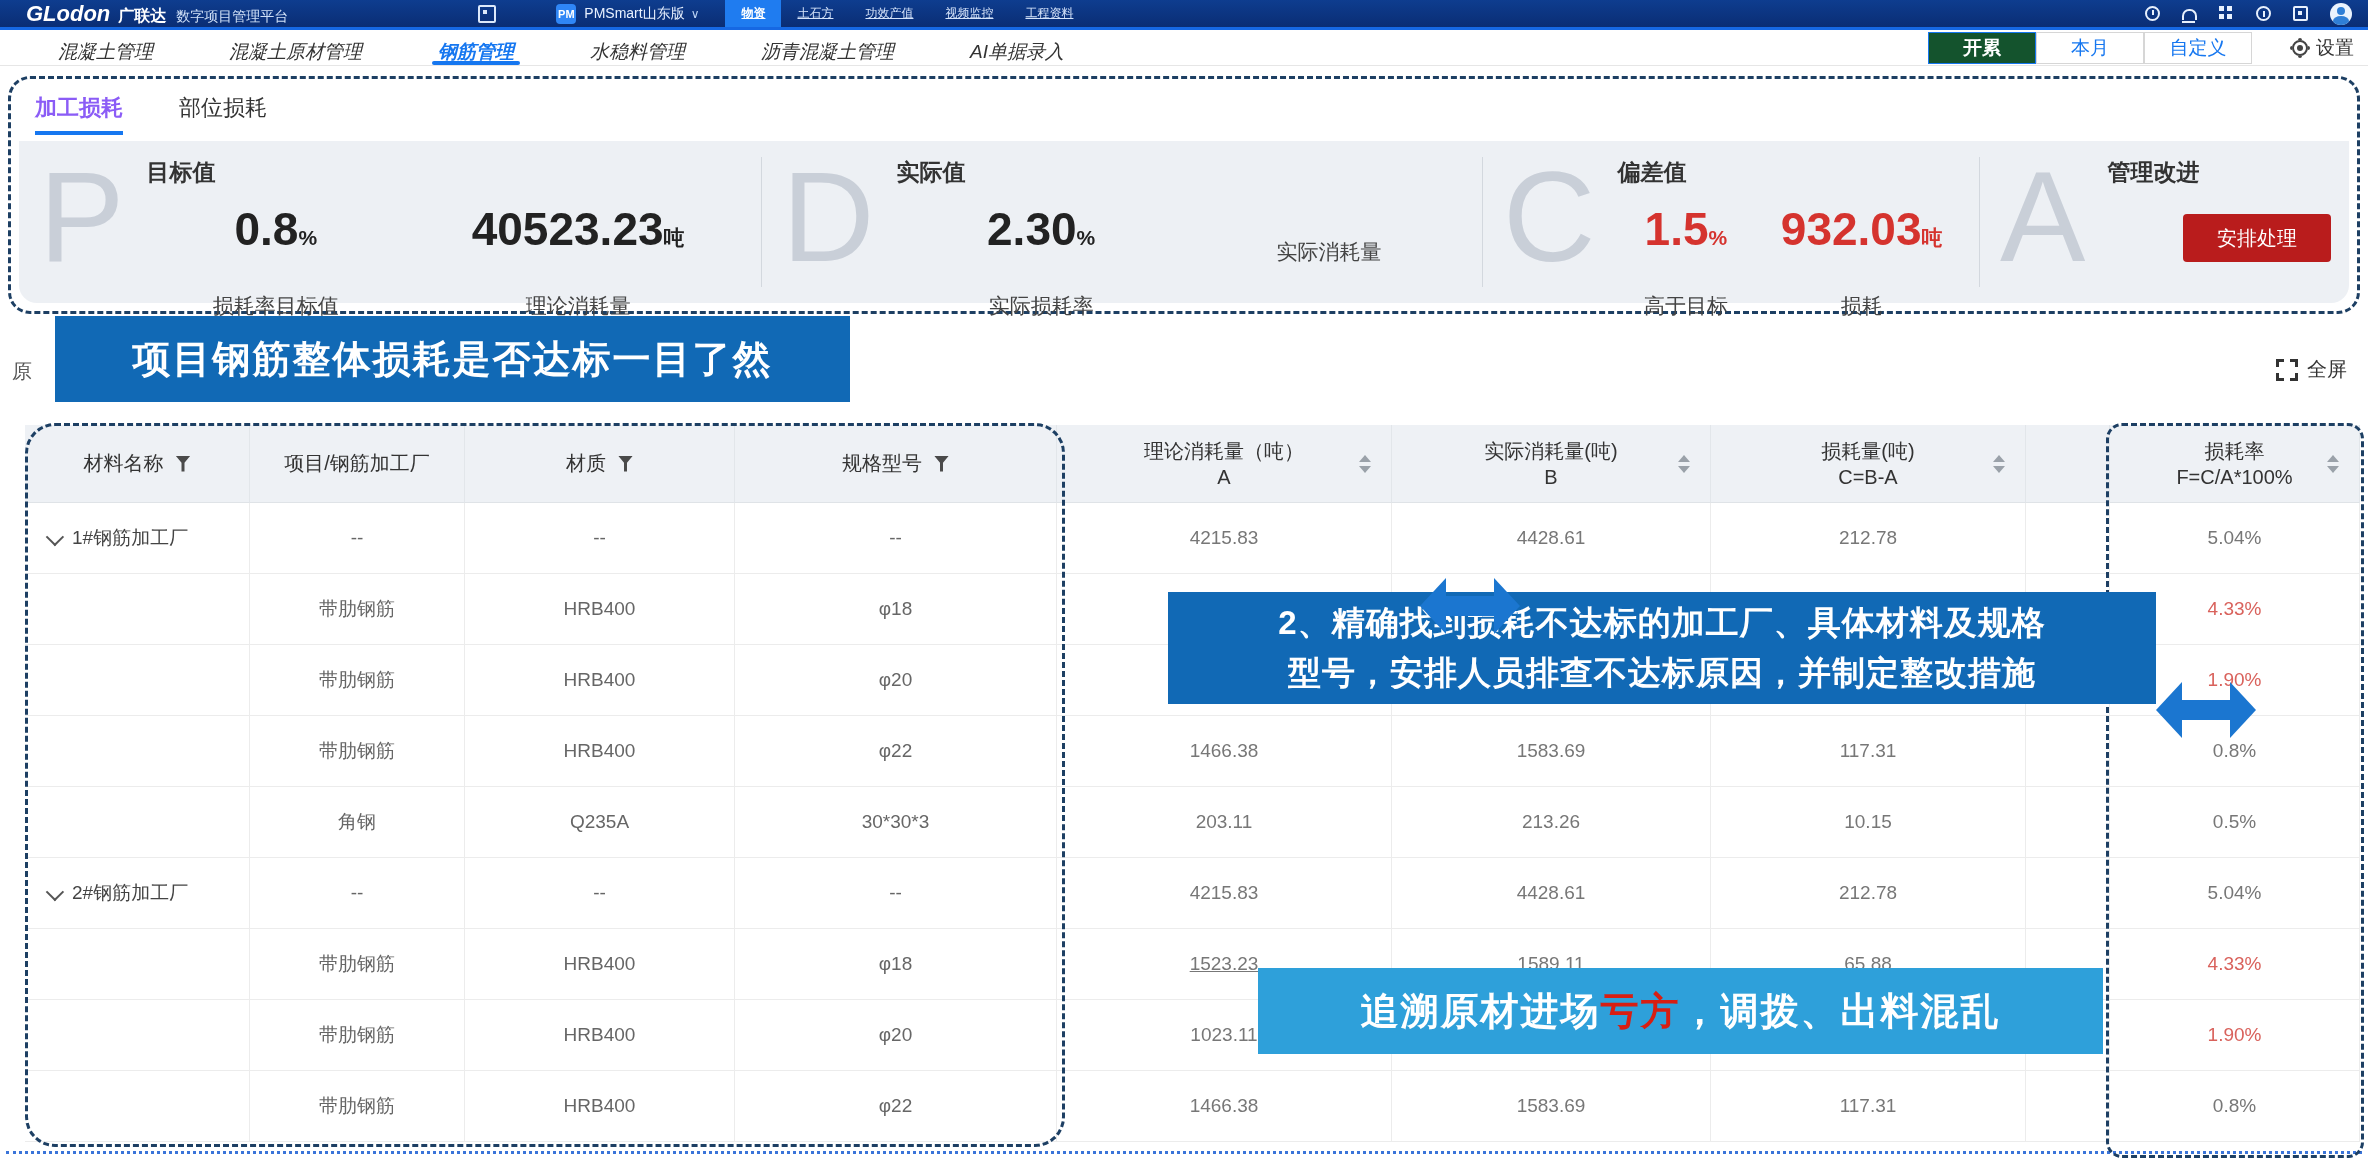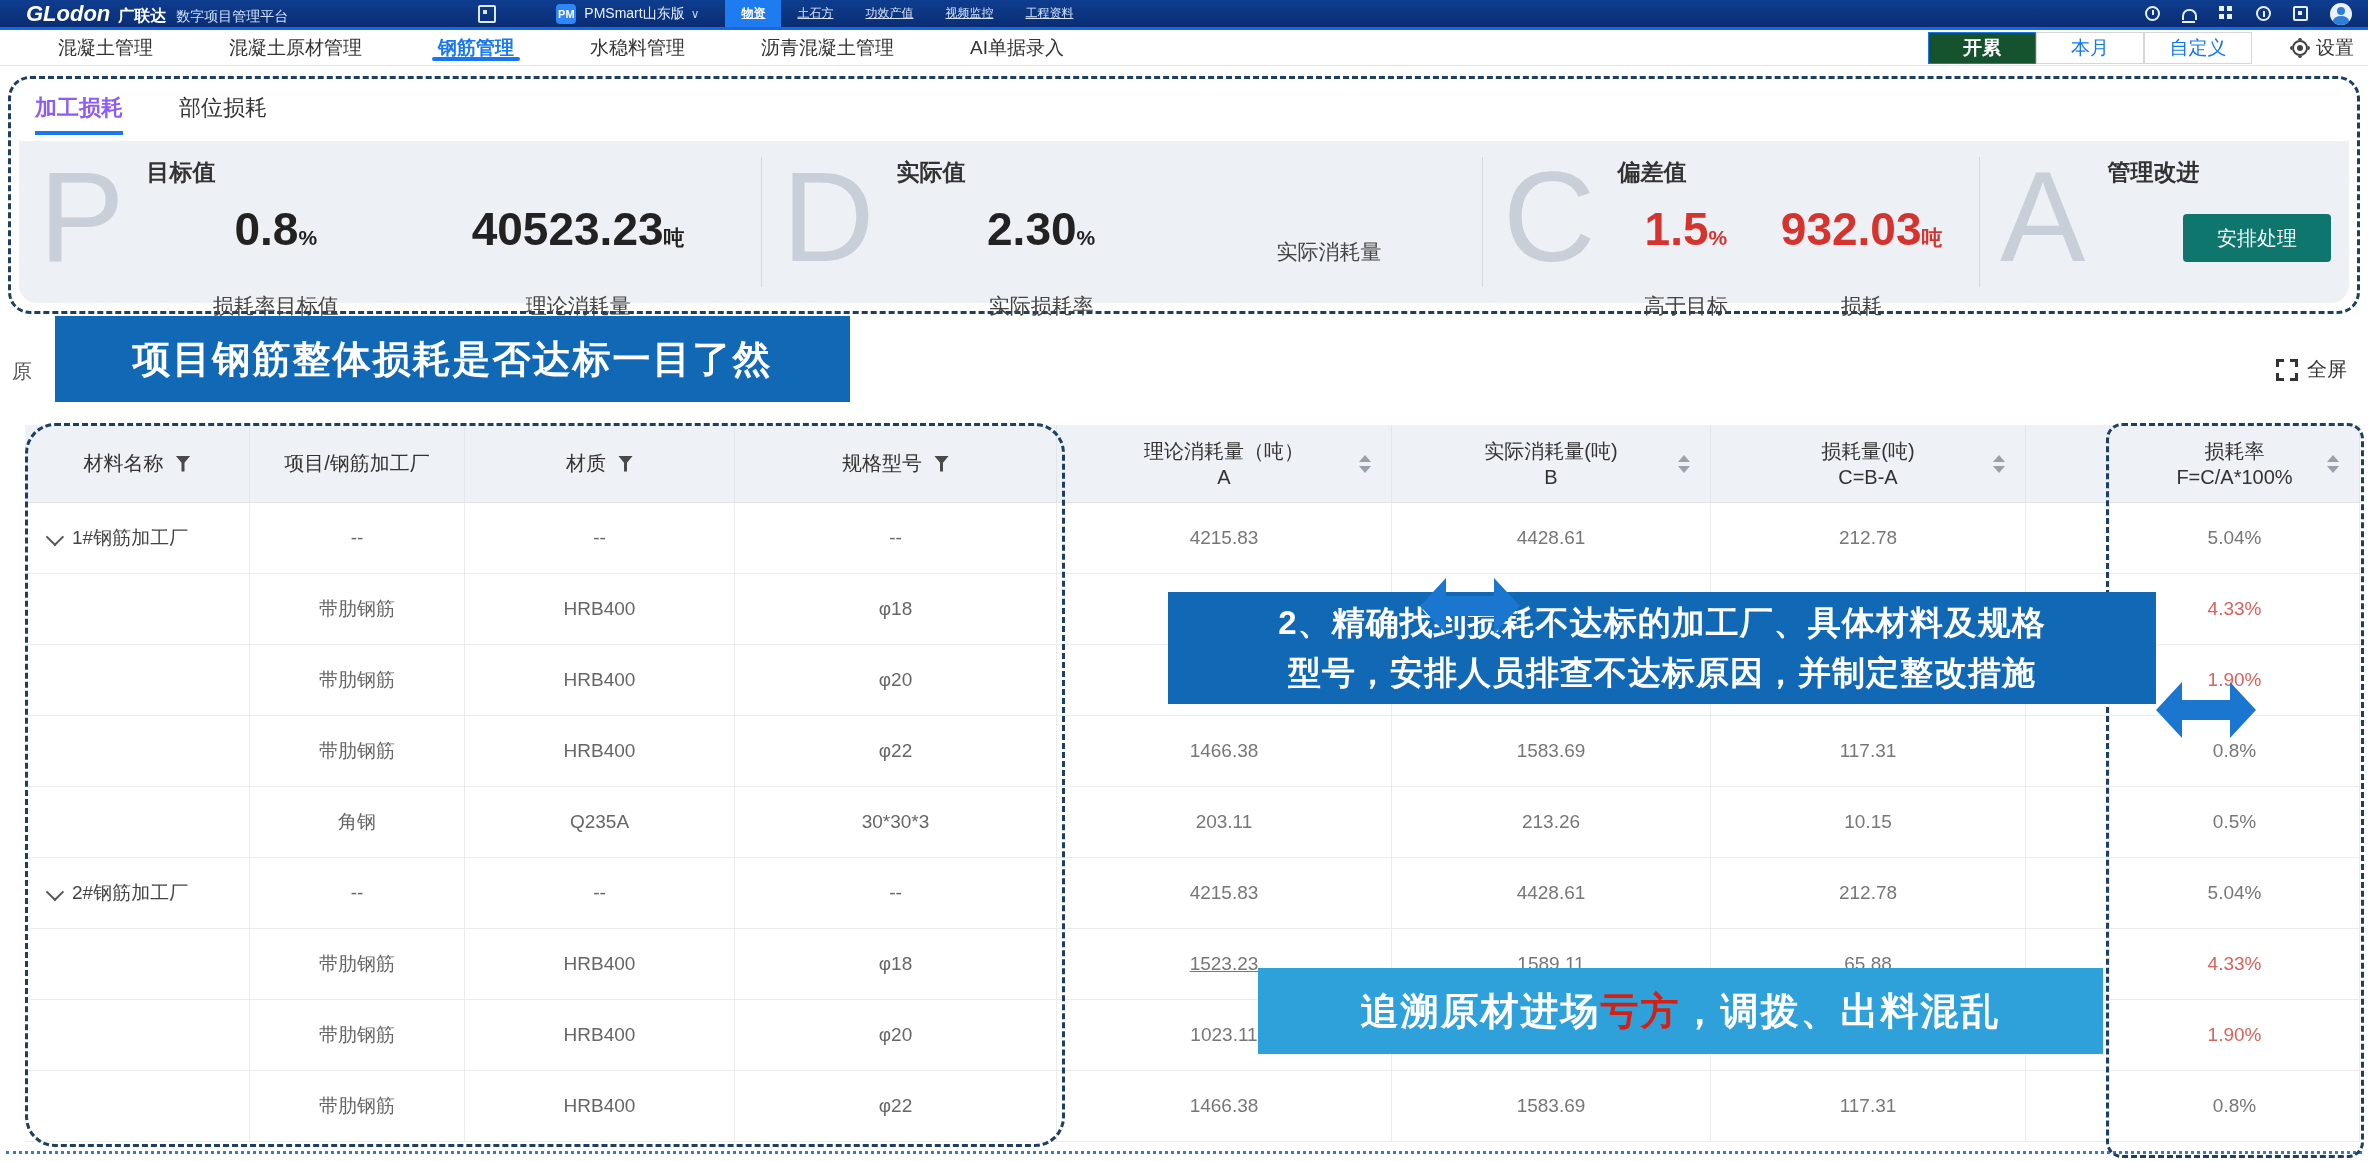--- a/index.html
+++ b/index.html
@@ -36,21 +36,21 @@
   .ti-info::after{content:'';position:absolute;left:5px;top:3px;width:2px;height:6px;background:#e8f1fd;}
   .ti-window{border:2px solid #e8f1fd;box-sizing:border-box;border-radius:2px;}
   .ti-window::after{content:'';position:absolute;left:3px;top:3px;width:4px;height:4px;background:#e8f1fd;}
   .avatar{width:22px;height:22px;border-radius:50%;background:#eaf3fd;position:relative;overflow:hidden;}
   .avatar::before{content:'';position:absolute;left:7px;top:4px;width:8px;height:8px;border-radius:50%;background:#2f7fd6;}
   .avatar::after{content:'';position:absolute;left:3px;top:13px;width:16px;height:10px;border-radius:50% 50% 0 0;background:#2f7fd6;}
 
   
   .navbar{position:absolute;left:0;top:30px;width:2368px;height:36px;background:#fff;
     border-bottom:1px solid #e6e6e6;display:flex;align-items:center;box-sizing:border-box;}
-  .nav-tabs{display:flex;align-items:center;height:100%;margin-left:20px;}
+  .nav-tabs{display:flex;align-items:flex-end;height:100%;margin-left:20px;font-style:italic;}
   .nav-tab{position:relative;display:flex;align-items:center;padding:0 38px;font-size:19px;color:#333;cursor:pointer;white-space:nowrap;}
   .nav-tab.active{color:#1677f0;font-weight:bold;}
   .nav-tab.active::after{content:'';position:absolute;left:32px;right:32px;bottom:0;height:4px;background:#1677f0;border-radius:2px;}
   .nav-right{margin-left:auto;display:flex;align-items:center;margin-right:14px;}
   .range-btn{min-width:108px;height:32px;box-sizing:border-box;border:1px solid #d6d6d6;background:#fff;color:#1677f0;
     font-size:19px;display:flex;align-items:center;justify-content:center;cursor:pointer;}
   .range-btn.active{background:#14532d;border-color:#1677f0;color:#fff;font-weight:bold;margin-left:10px;}
   .settings{display:flex;align-items:center;gap:8px;margin-left:40px;color:#333;font-size:19px;cursor:pointer;}
   .gear{width:16px;height:16px;border:2px solid #444;border-radius:50%;box-sizing:border-box;position:relative;
     box-shadow:0 -8px 0 -6px #444,0 8px 0 -6px #444,-8px 0 0 -6px #444,8px 0 0 -6px #444;}
@@ -68,21 +68,21 @@
   .kpi-sep{width:1px;background:#d3d8de;margin:16px 0;}
   .kpi-letter{font-size:128px;line-height:140px;color:#c9cfd8;margin-left:20px;margin-top:-4px;flex-shrink:0;user-select:none;}
   .kpi-content{flex:1;display:flex;flex-direction:column;padding-left:22px;padding-right:10px;}
   .kpi-title{font-size:23px;font-weight:bold;color:#333;margin-top:6px;}
   .kpi-metrics{display:flex;justify-content:space-around;margin-top:14px;}
   .kpi-metric{display:flex;flex-direction:column;align-items:center;}
   .kpi-value{font-size:46px;font-weight:bold;color:#222;}
   .kpi-unit{font-size:21px;font-weight:600;}
   .kpi-label{font-size:21px;color:#444;margin-top:36px;}
   .kpi-card.red .kpi-value{color:#d5332e;}
-  .arrange-btn{align-self:flex-end;margin-top:26px;margin-right:8px;width:148px;height:48px;background:#0f766e;color:#fff;
+  .arrange-btn{align-self:flex-end;margin-top:26px;margin-right:8px;width:148px;height:48px;background:#b91c1c;color:#fff;
     font-size:20px;border:none;border-radius:4px;display:flex;align-items:center;justify-content:center;cursor:pointer;}
 
   
   .banner1{position:absolute;left:55px;top:316px;width:795px;height:86px;background:#1169b5;color:#fff;
     font-size:38px;font-weight:bold;display:flex;align-items:center;justify-content:center;z-index:30;letter-spacing:2px;}
   .partial-label{position:absolute;left:12px;top:358px;font-size:20px;color:#555;z-index:5;}
   .fullscreen{position:absolute;left:2276px;top:356px;display:flex;align-items:center;gap:9px;cursor:pointer;z-index:5;}
   .fs-icon{position:relative;width:22px;height:22px;}
   .fs-icon span{position:absolute;width:8px;height:8px;box-sizing:border-box;}
   .fs-icon span:nth-child(1){left:0;top:0;border-left:3px solid #333;border-top:3px solid #333;}

